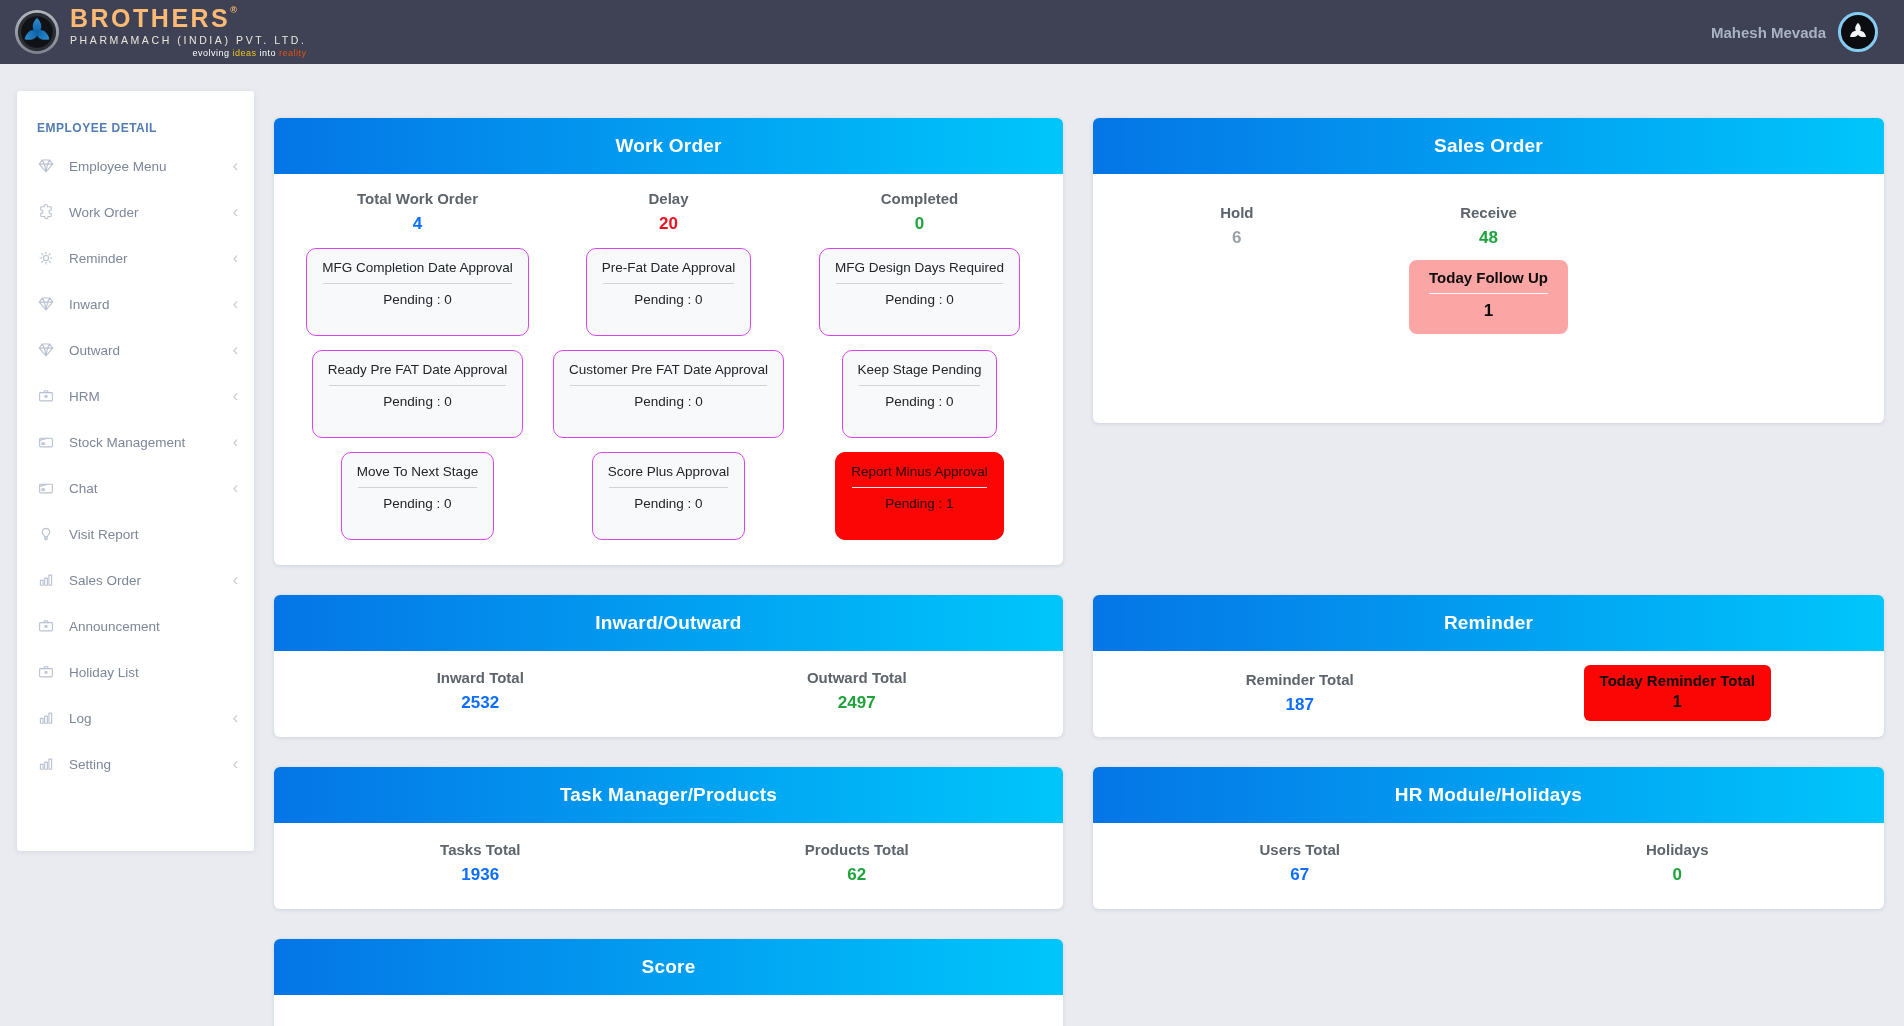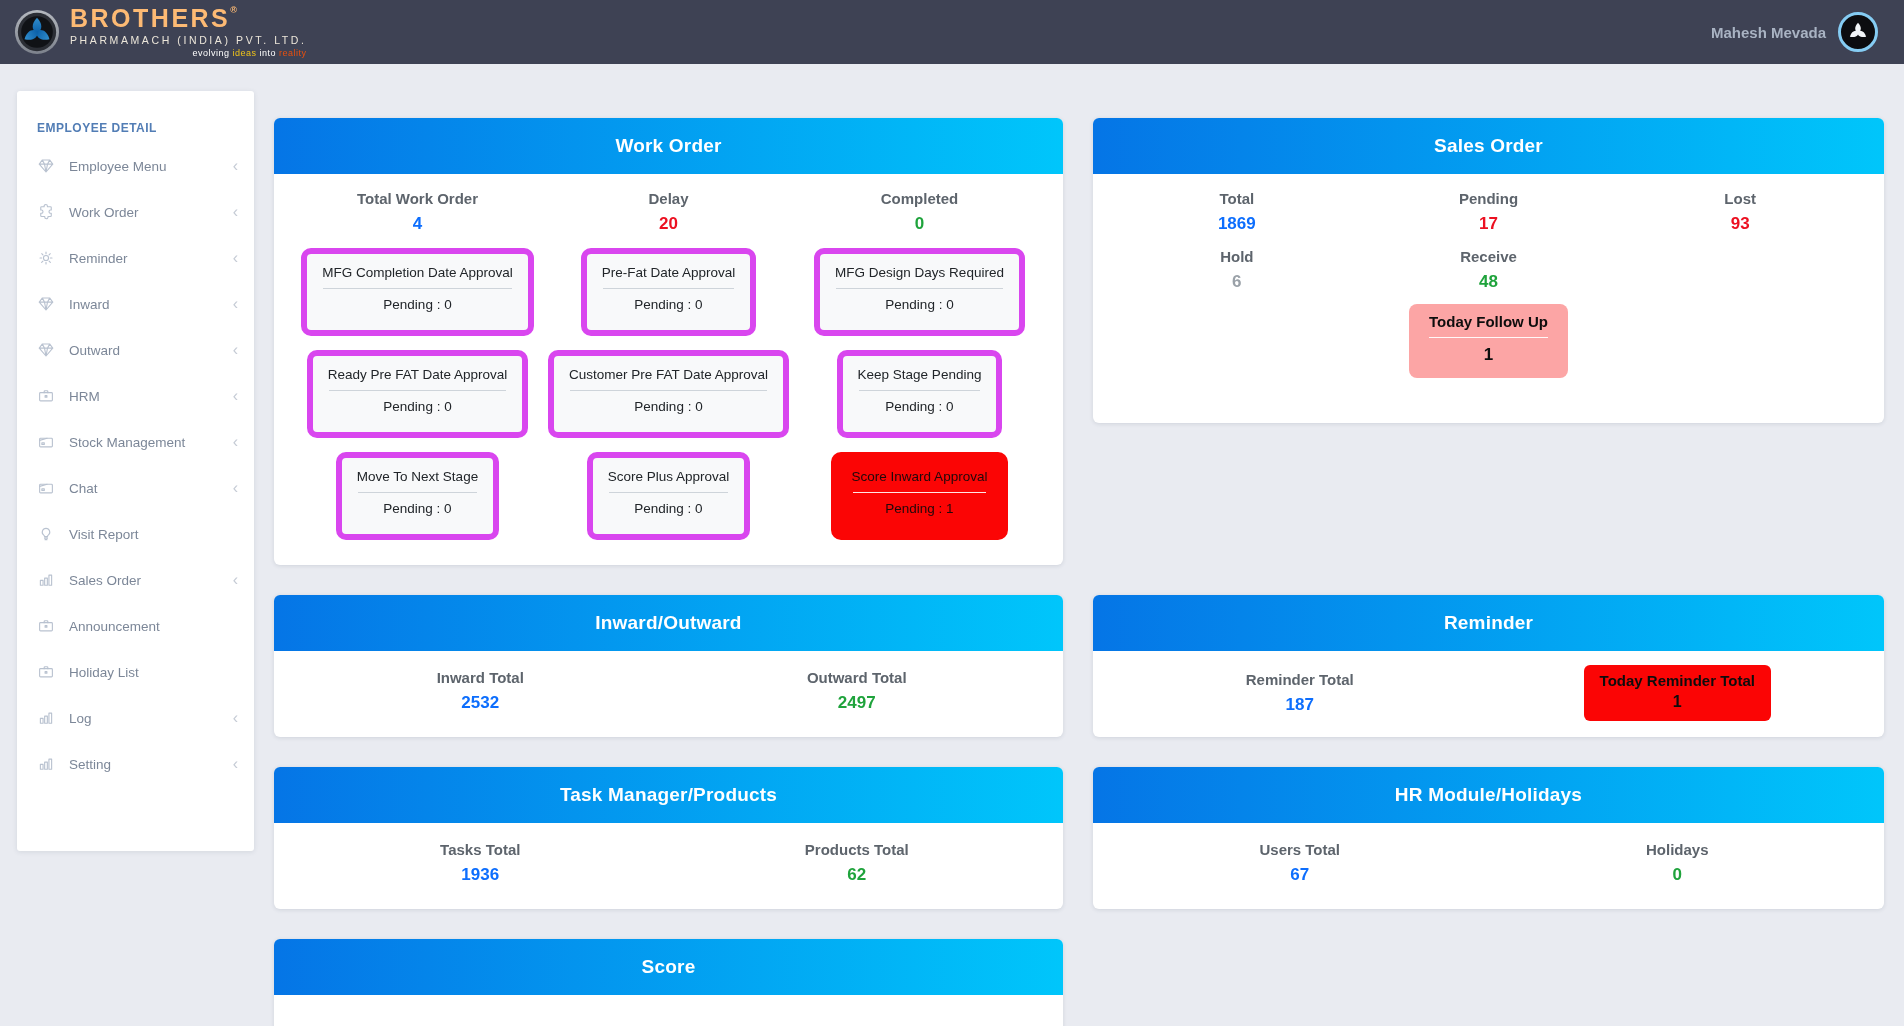--- a/index.html
+++ b/index.html
@@ -54,21 +54,21 @@
   .cols-3 { grid-template-columns: repeat(3, 1fr); }
   .cols-2 { grid-template-columns: repeat(2, 1fr); }
   .stat { text-align: center; }
   .stat .lbl { font-weight: bold; color: #5d646c; font-size: 15px; }
   .stat .val { font-weight: bold; font-size: 17px; margin-top: 7px; }
   .v-blue { color: #0d6efd; } .v-red { color: #ec1021; } .v-green { color: #1fa33c; } .v-gray { color: #9aa1a8; }
   
   #work-order-body { padding: 16px 18px 0; }
   .wo-grid { display: grid; grid-template-columns: repeat(3, 1fr); row-gap: 14px; margin-top: 14px; }
   .wo-cell { display: flex; justify-content: center; align-items: flex-start; }
-  .mini-box { background: #f8f9fa; border: 6px solid #d946ef; border-radius: 10px;
+  .mini-box { background: #f8f9fa; border: 1px solid #d946ef; border-radius: 10px;
     height: 88px; padding: 11px 15px 0; text-align: center; font-size: 13.5px; color: #212529; }
   .mini-box .divider { height: 1px; background: #ced4da; margin: 8px 1px; }
   .mini-box.alert { background: #fb0505; border-color: #fb0505; color: #20090b; }
   .mini-box.alert .divider { background: rgba(255,255,255,.9); }
   
   #sales-order-body { padding: 16px 18px 0; }
   .so-row2 { margin-top: 14px; }
   .followup-wrap { display: flex; justify-content: center; margin-top: 12px; }
   .followup-box { background: #fca5a5; border-radius: 8px; padding: 9px 20px 13px;
     color: #0d0d0d; text-align: center; min-width: 120px; cursor: pointer; }
@@ -343,48 +343,34 @@
           </div>
           <div class="wo-cell">
             <div class="mini-box">
               <div>Score Plus Approval</div>
               <div class="divider"></div>
               <div>Pending : 0</div>
             </div>
           </div>
           <div class="wo-cell">
             <div class="mini-box alert">
-              <div>Score Inward Approval</div>
+              <div>Report Minus Approval</div>
               <div class="divider"></div>
               <div>Pending : 1</div>
             </div>
           </div>
         </div>
     </div>
   </div>
 
   <div class="card" style="grid-column:2;grid-row:1;height:305px;">
     <div class="card-header">
       <span>Sales Order</span>
     </div>
     <div id="sales-order-body">
-      <div class="stats-row cols-3" id="so-row1">
-          <div class="stat">
-            <div class="lbl">Total</div>
-            <div class="val v-blue">1869</div>
-          </div>
-          <div class="stat">
-            <div class="lbl">Pending</div>
-            <div class="val v-red">17</div>
-          </div>
-          <div class="stat">
-            <div class="lbl">Lost</div>
-            <div class="val v-red">93</div>
-          </div>
-        </div>
       <div class="stats-row cols-3 so-row2" id="so-row2">
           <div class="stat">
             <div class="lbl">Hold</div>
             <div class="val v-gray">6</div>
           </div>
           <div class="stat">
             <div class="lbl">Receive</div>
             <div class="val v-green">48</div>
           </div>
           <div class="stat">

